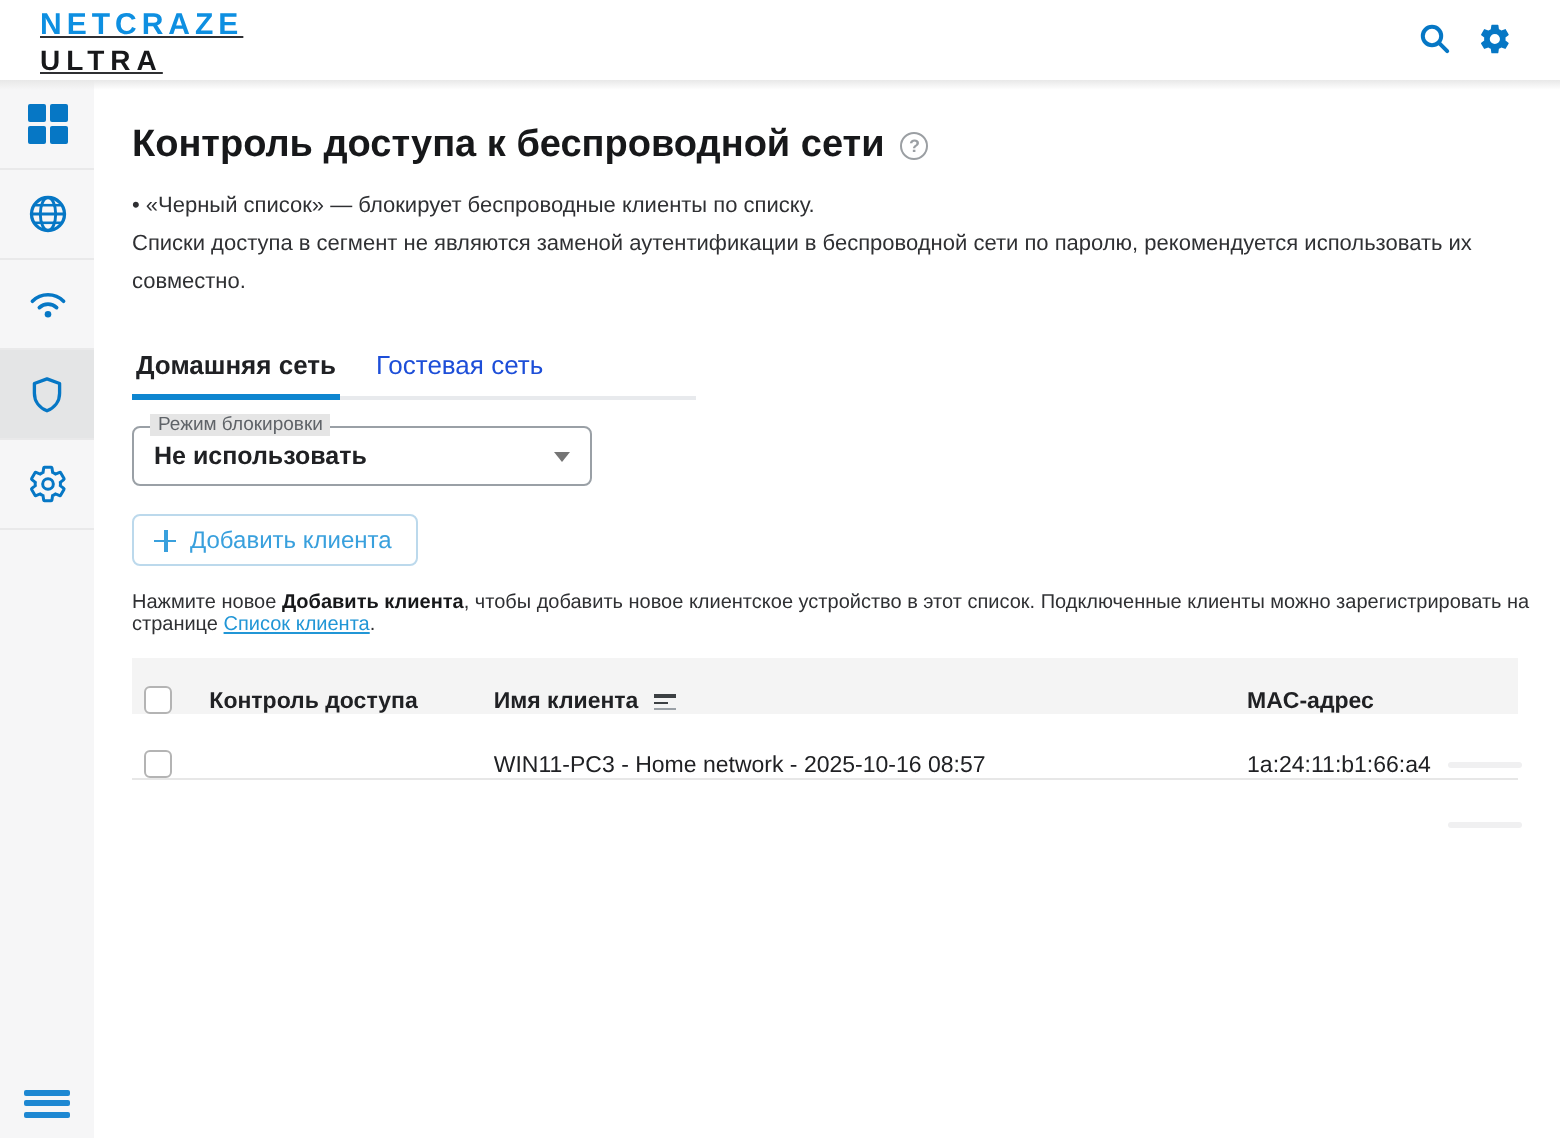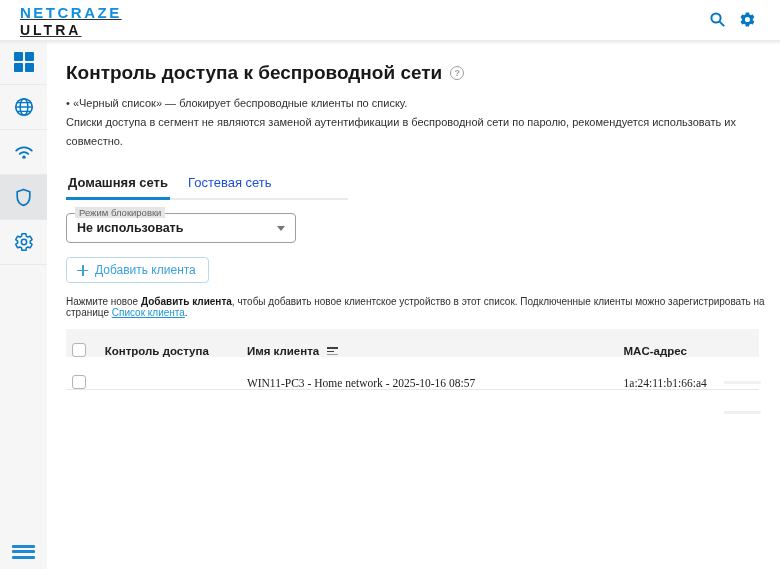--- a/index.html
+++ b/index.html
@@ -57,21 +57,21 @@
   .plus-icon::after  { top:5px; left:0; width:11px; height:1.6px; }
 
   .hint { margin-top:13px; font-size:10px; color:#2f3033; }
   .hint b { color:#17181a; }
   .hint a { color:#2196d6; text-decoration:underline; cursor:pointer; }
 
   
   .table { margin-top:11px; width:693px; }
   .thead, .trow { display:flex; align-items:flex-end; }
   .thead { height:28px; background:#f4f4f4; font-size:11.5px; font-weight:bold; color:#202124; }
-  .trow  { height:33px; background:#fff; border-bottom:1px solid #e7e7e7; font-size:11.5px; color:#202124;font-family:Liberation Serif, serif; }
+  .trow  { height:33px; background:#fff; border-bottom:1px solid #e7e7e7; font-size:11.5px; color:#202124; }
   .c-check { width:40px; display:flex; align-items:center; padding-left:6px; }
   .c-ctrl  { width:148px; }
   .c-name  { width:392px; display:flex; align-items:center; gap:8px;margin-top:32px; }
   .c-mac   { width:141px; }
   .checkbox { width:14px; height:14px; border:1.5px solid #b4b4b4; border-radius:3px; background:#fff; cursor:pointer; }
   .sort-icon { display:inline-block; width:11px; cursor:pointer; }
   .sort-icon i { display:block; background:#3c4043; height:1.6px; margin-bottom:2px; }
   .sort-icon i:nth-child(1){ width:11px; }
   .sort-icon i:nth-child(2){ width:7px; }
   .sort-icon i:nth-child(3){ width:11px; height:1px; background:#9aa0a6; margin-bottom:0; }

